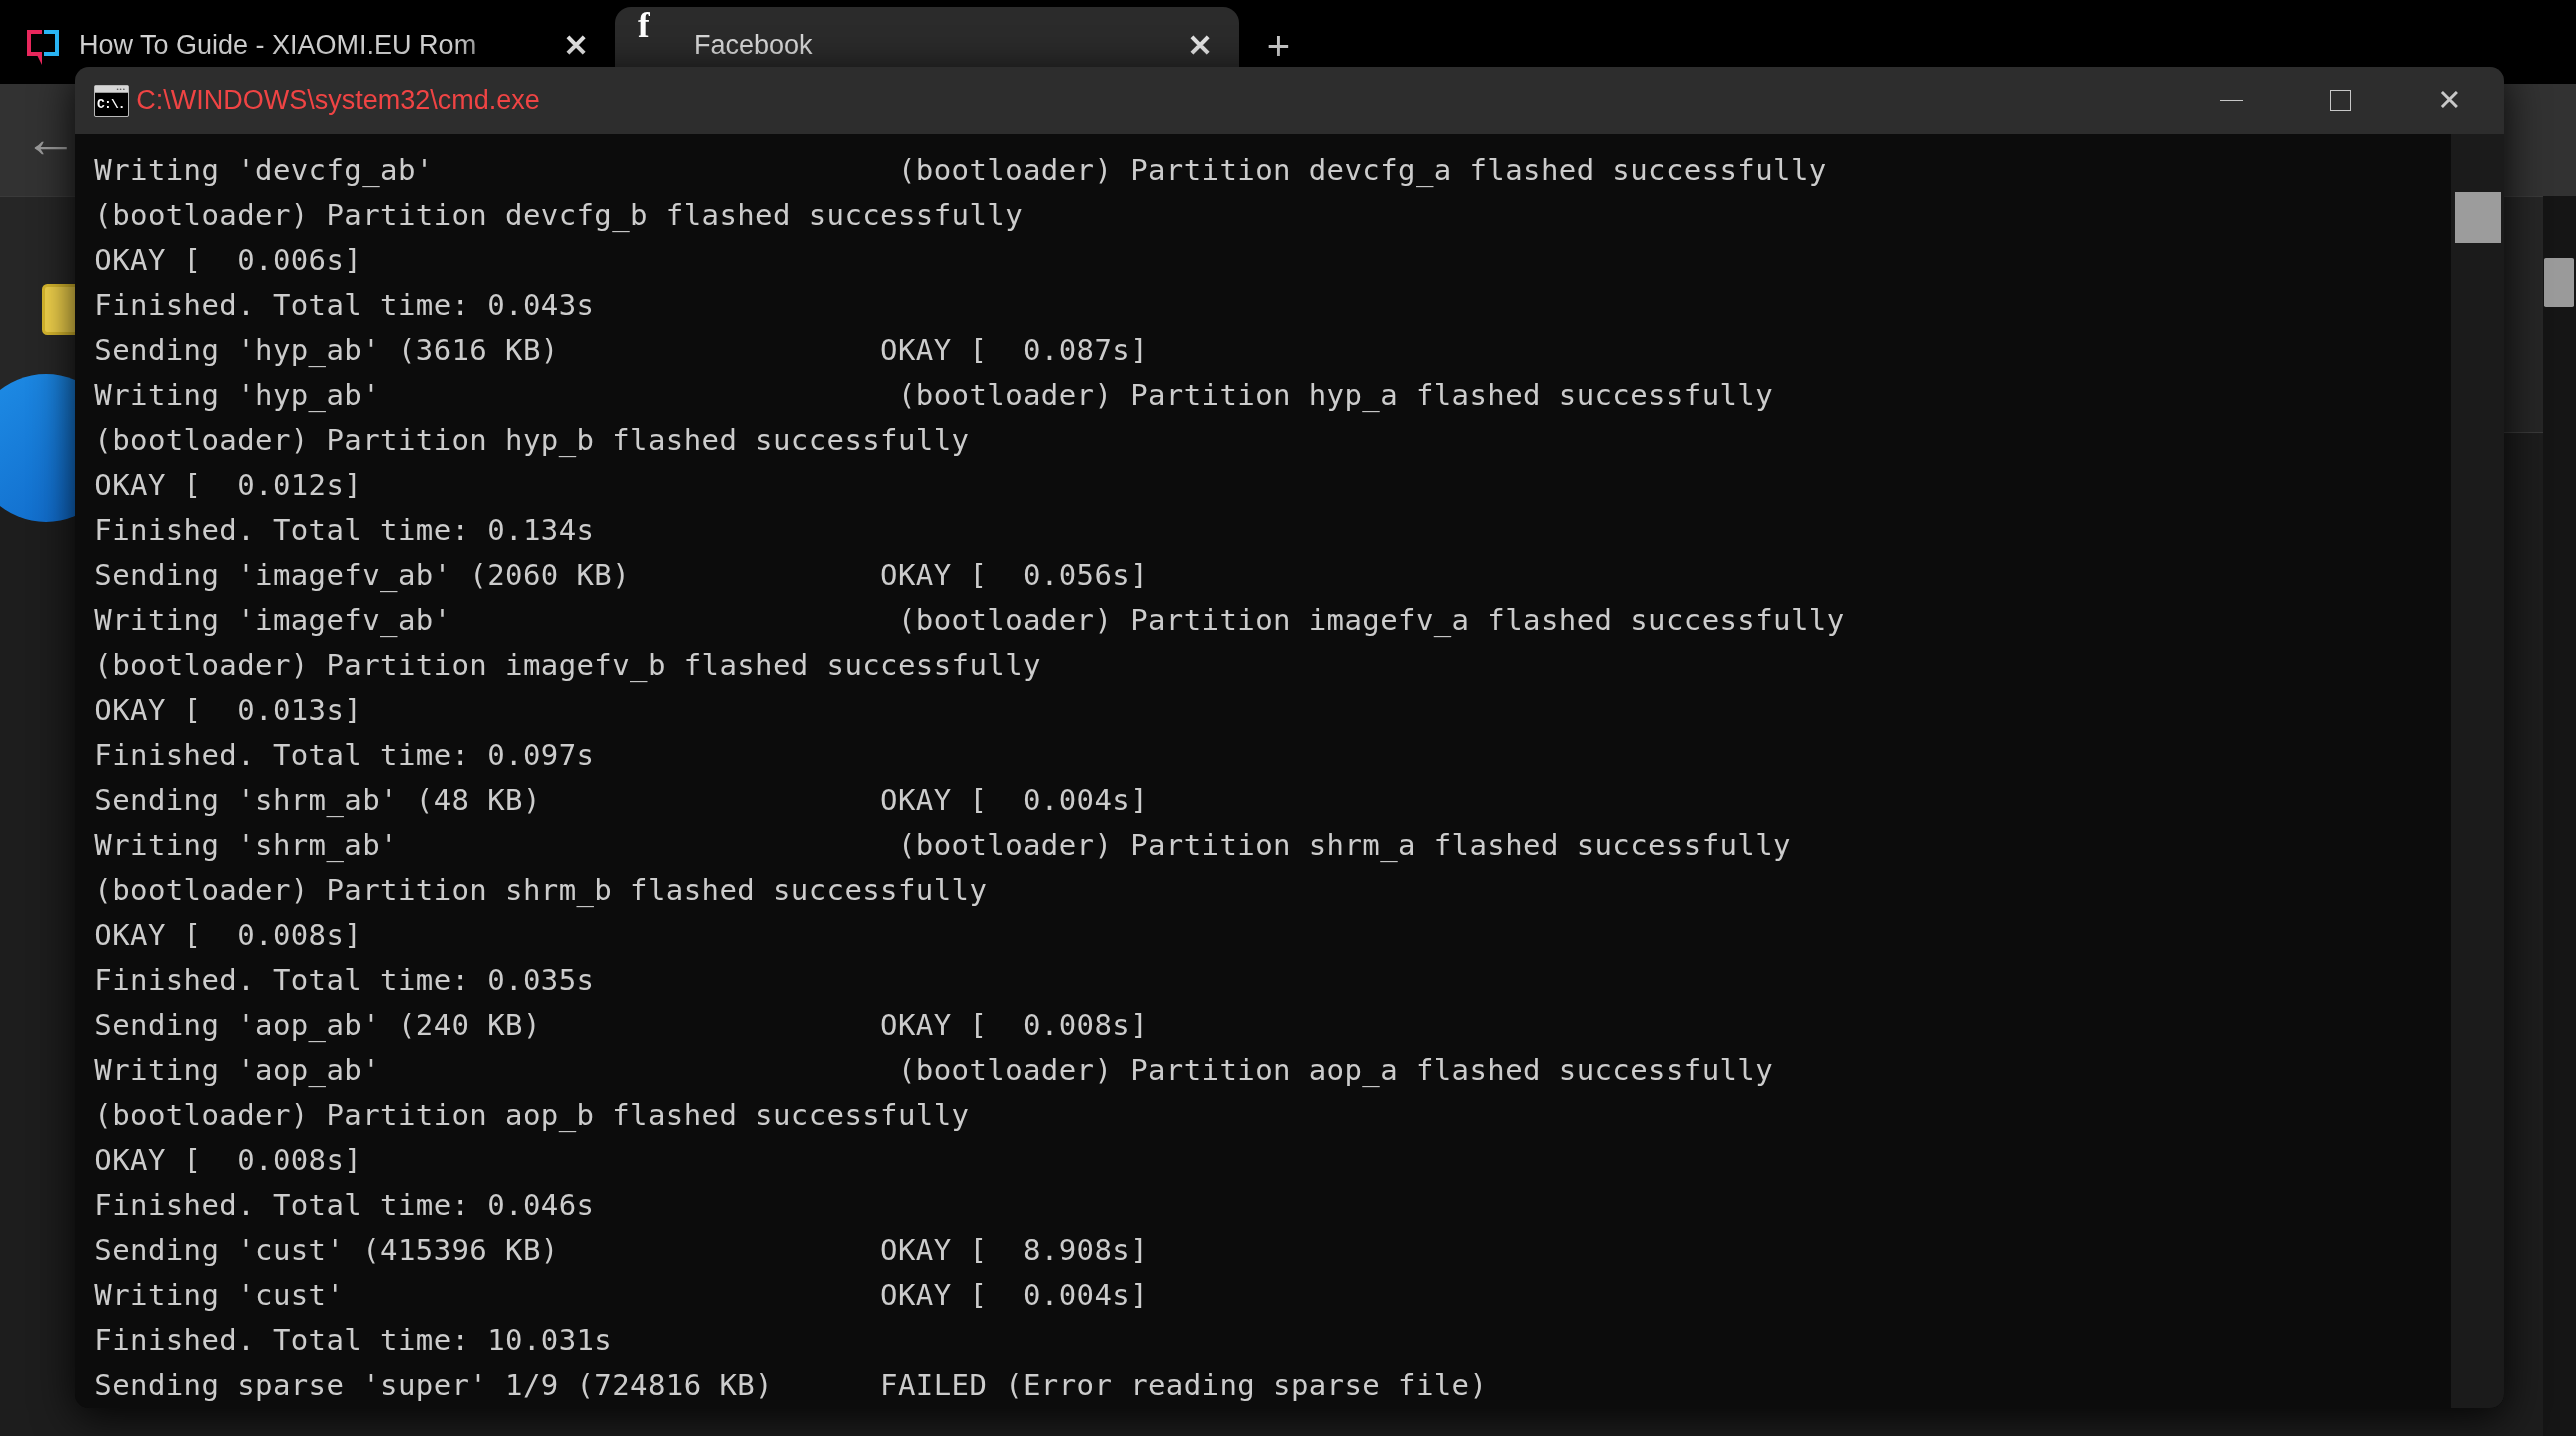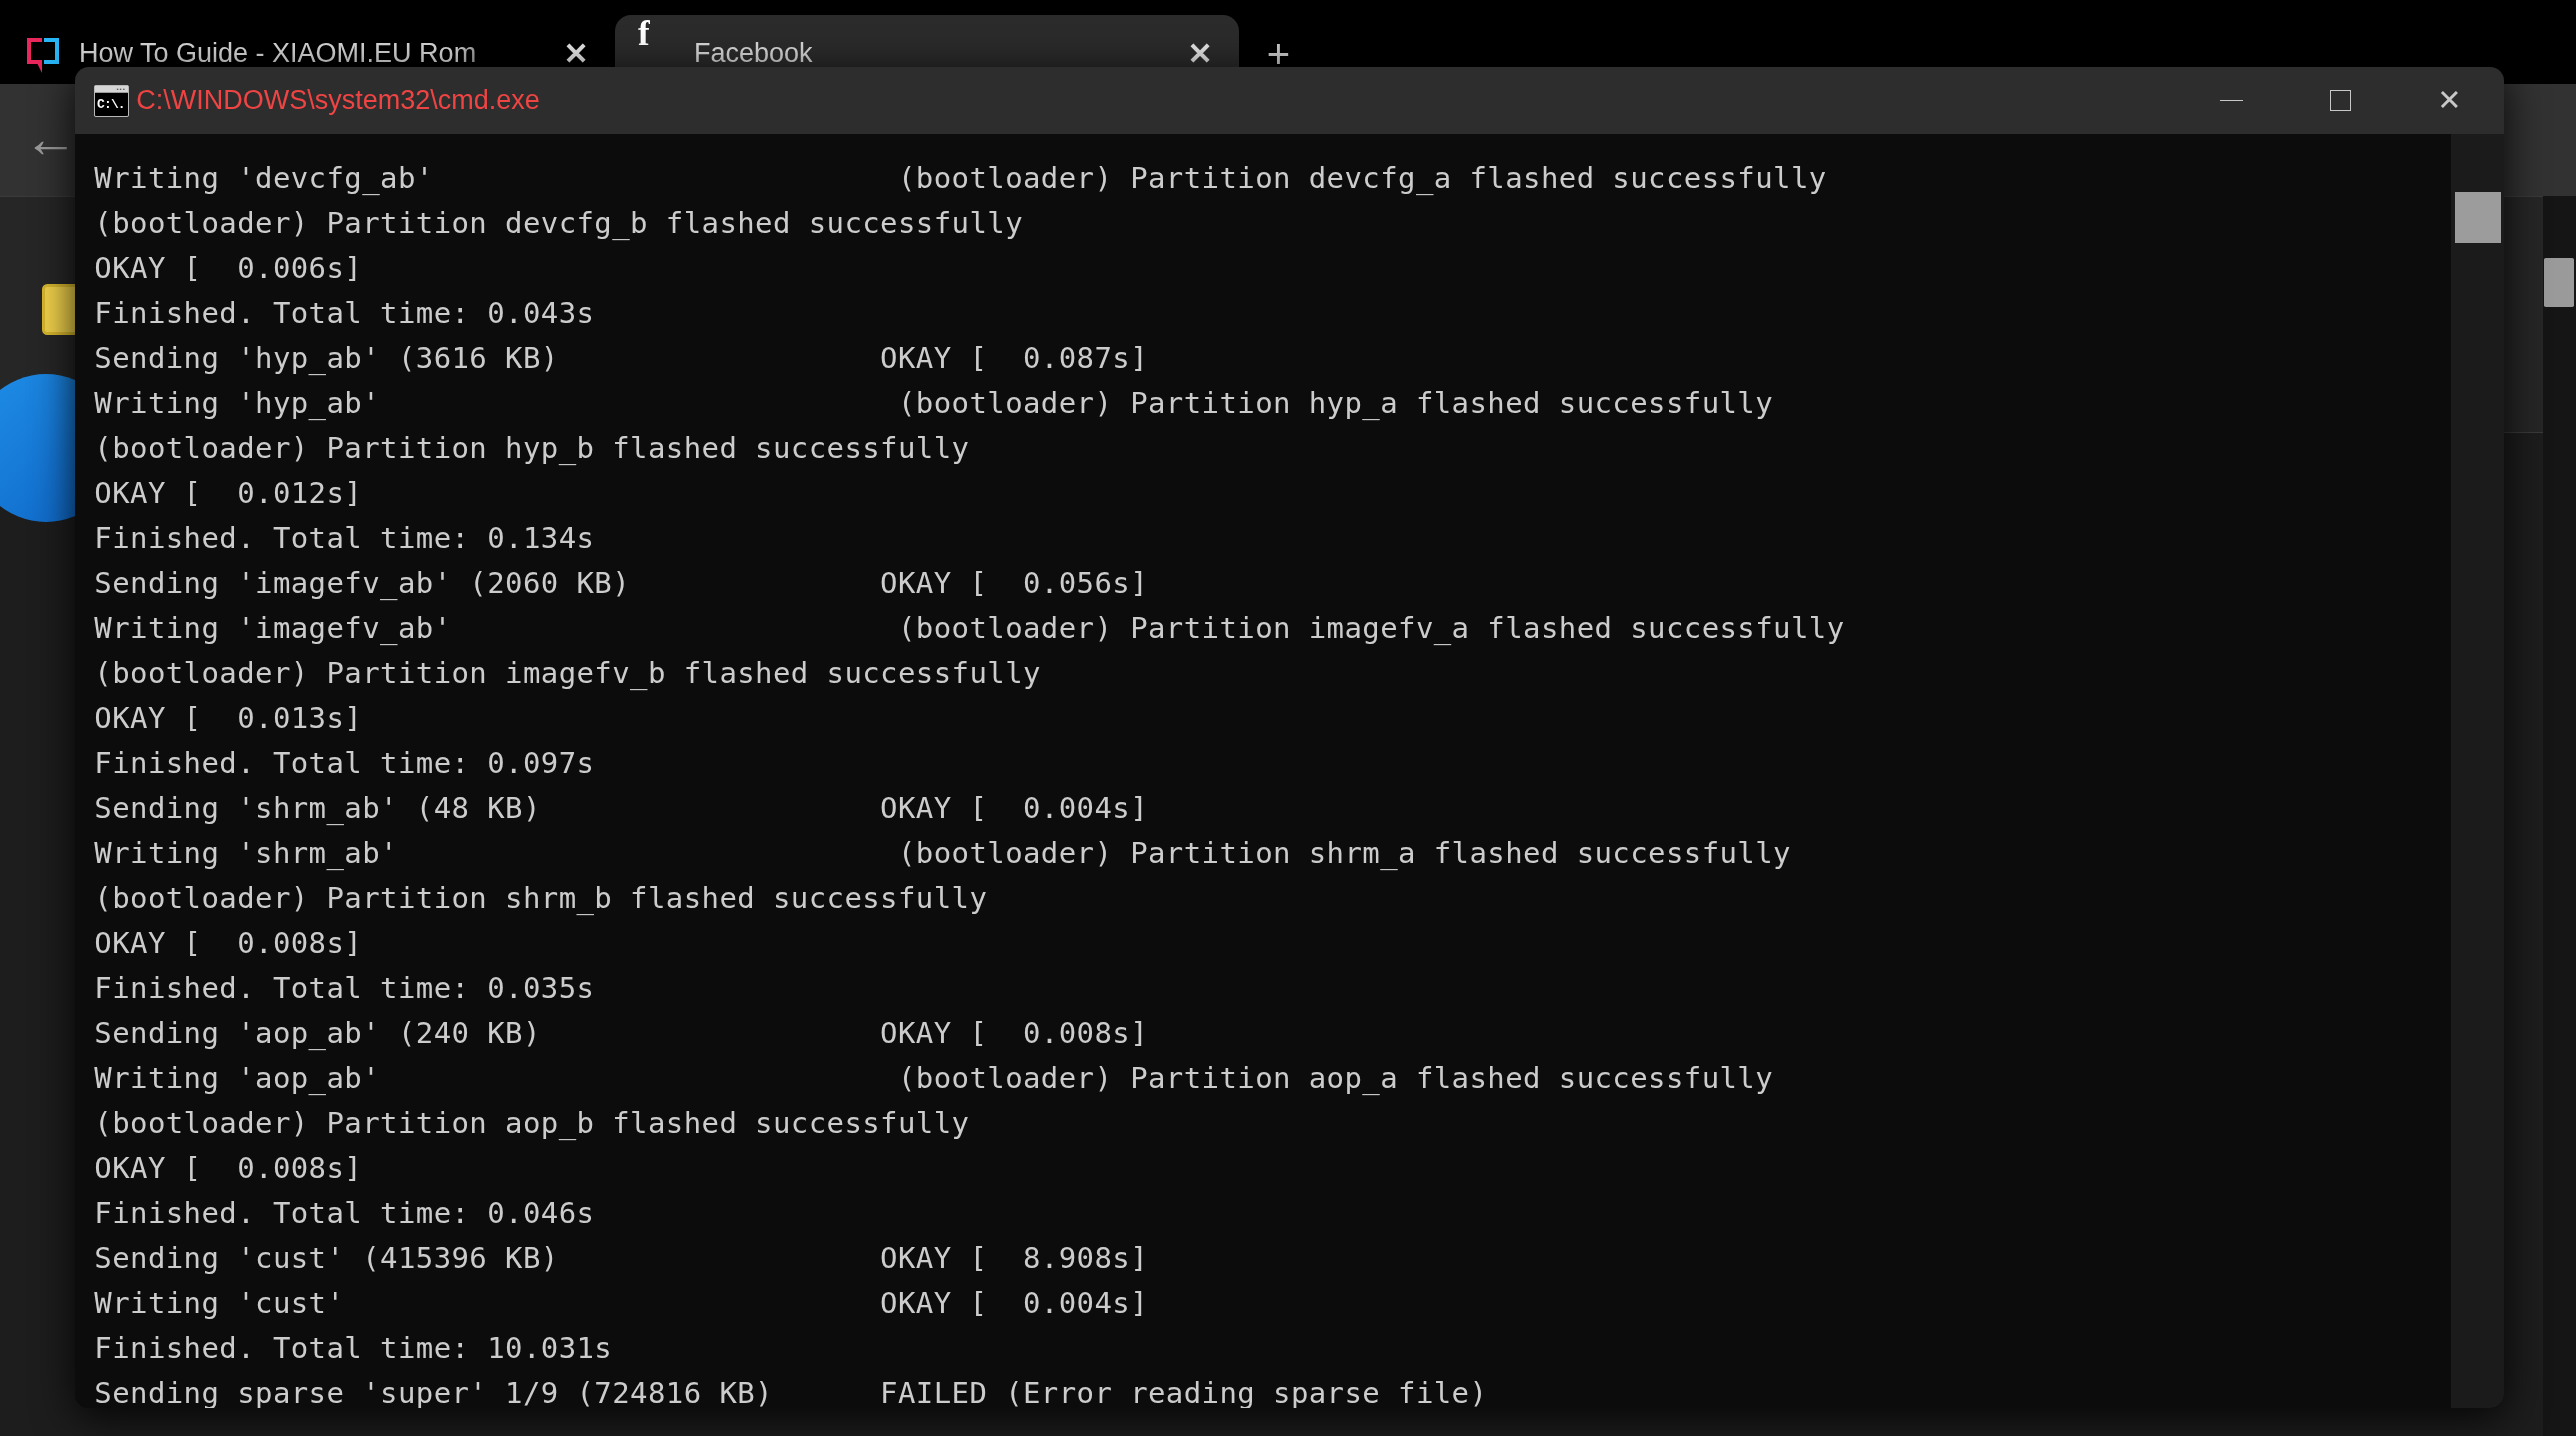--- a/index.html
+++ b/index.html
@@ -14,21 +14,21 @@
 
   
   .browser {
     position: absolute;
     inset: 0;
     background: #000000;
   }
 
   .tabstrip {
     position: absolute;
-    left: 0; top: 8px;
+    left: 0; top: 0;
     width: 2556px;
     height: 84px;
     background: #000000;
     display: flex;
     align-items: flex-end;
   }
 
   .tab {
     position: relative;
     height: 77px;
@@ -299,21 +299,20 @@
     right: 65px;
     bottom: 0;
     padding: 14px 0 0 19.3px;
     font-family: "DejaVu Sans Mono", "Liberation Mono", monospace;
     font-size: 29px;
     line-height: 45px;
     color: #cccccc;
     white-space: pre;
     overflow: hidden;
     letter-spacing: 0.4px;
-    margin-top: 8px;
   }
   .cmd-console .ln { display: block; height: 45px; }
 
   .cmd-scroll-track {
     position: absolute;
     right: 0; top: 0;
     width: 53px; height: 100%;
     background: #1b1b1b;
   }
   .cmd-scroll-thumb {

